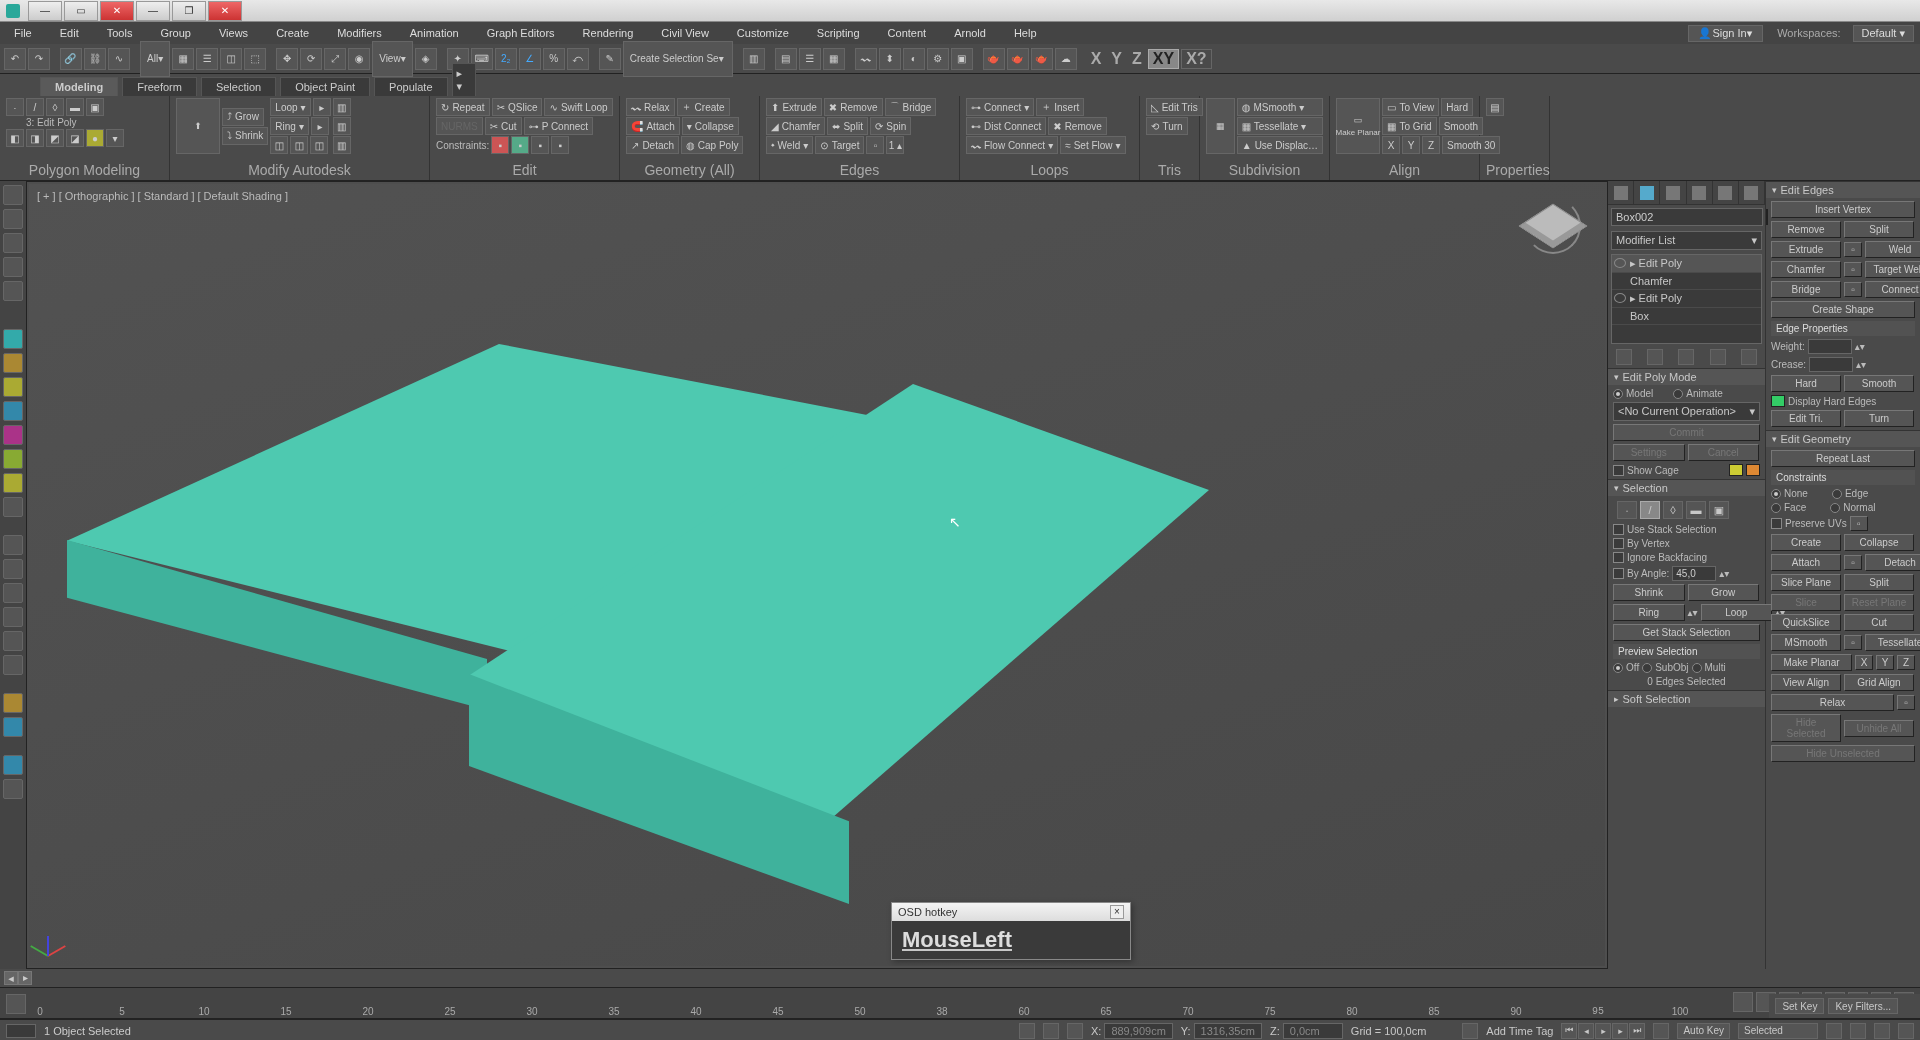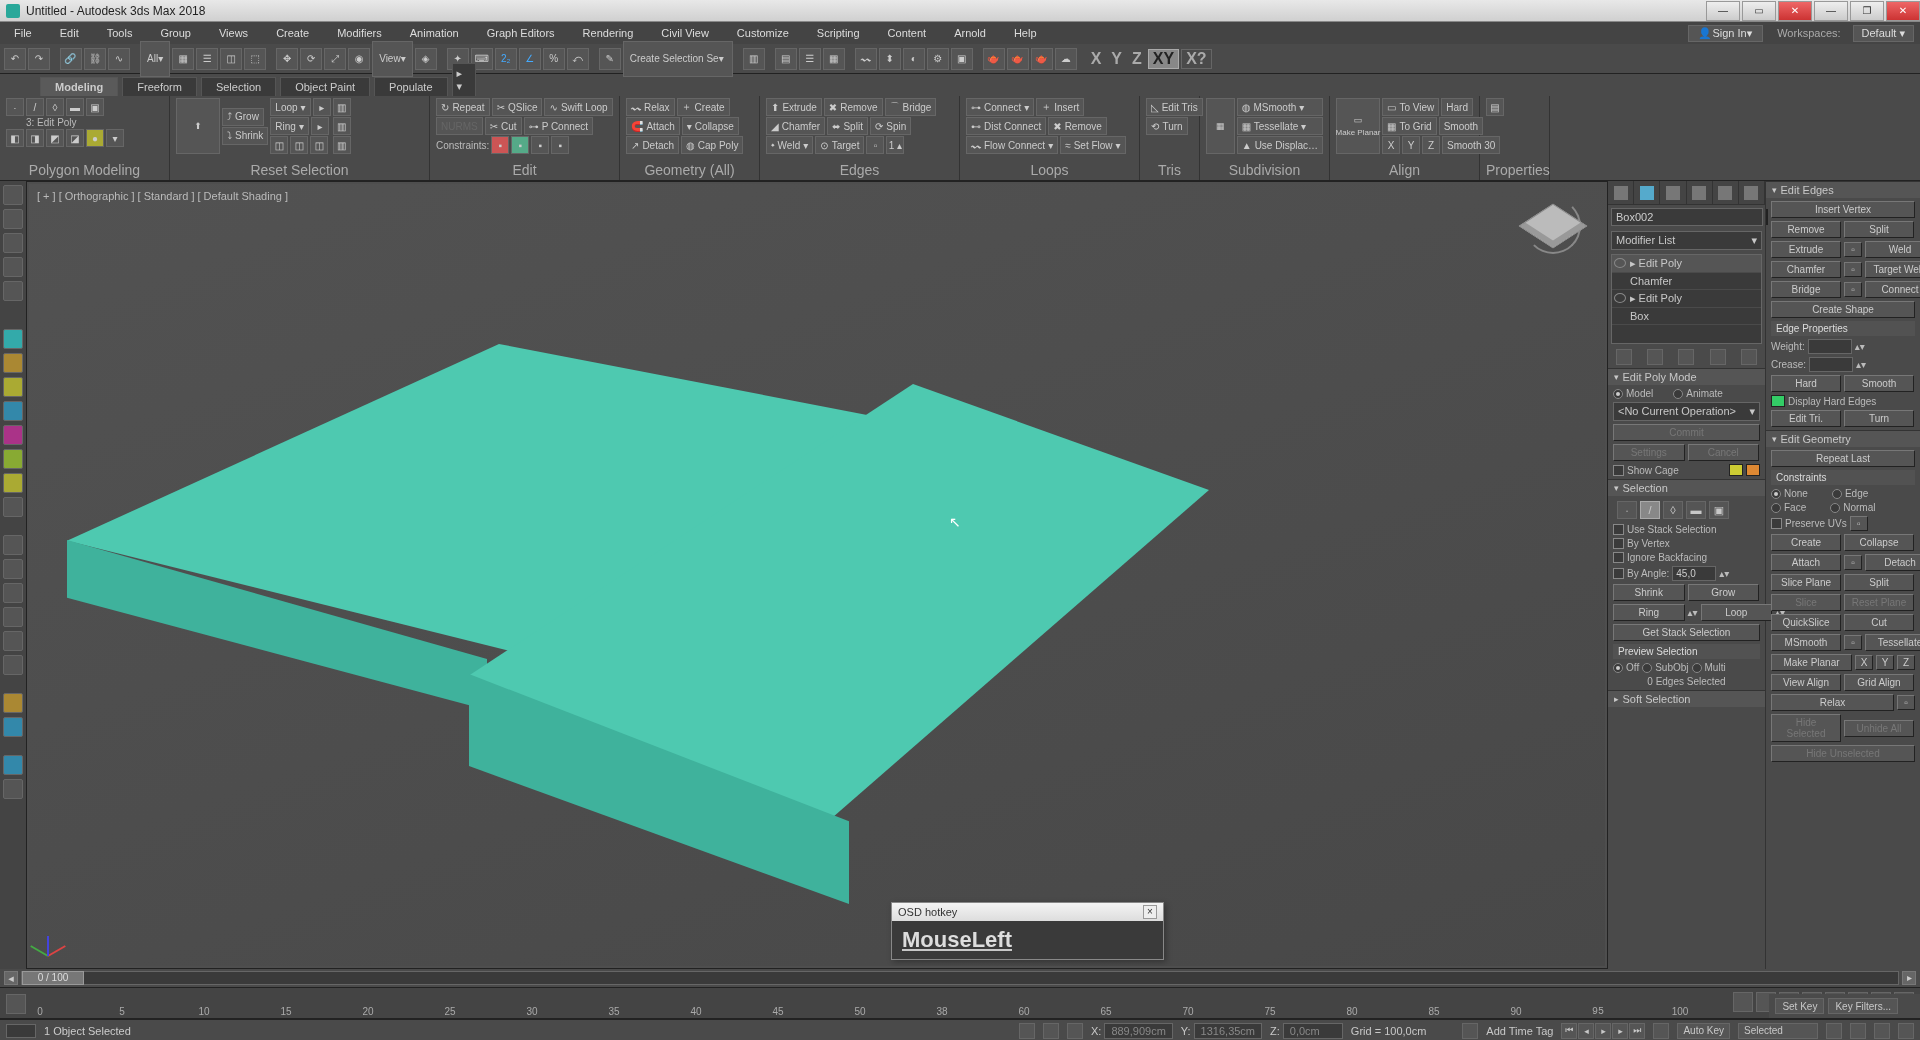--- a/index.html
+++ b/index.html
@@ -63,21 +63,21 @@
 
 .obj { position:absolute; }
 .slab1 { left:38px; top:160px; width:900px; height:410px; }
 .slab1 .top { position:absolute; inset:0; background:#4ec9b0; clip-path:polygon(48% 0,100% 22%,55% 78%,0 48%);}
 .slab1 .side1 { position:absolute; left:0; top:196px; width:420px; height:170px; background:#3fb29c; clip-path:polygon(0 0,100% 70%,100% 100%,0 34%);}
 .slab2 { left:440px; top:200px; width:740px; height:530px;}
 .slab2 .top { position:absolute; inset:0; background:#4ec9b0; clip-path:polygon(60% 0,100% 20%,44% 88%,0 55%);}
 .slab2 .side1 { position:absolute; left:0; top:290px; width:380px; height:230px; background:#3fb29c; clip-path:polygon(0 0,100% 64%,100% 100%,0 40%);}
   
 
-.osd { position:absolute; left:862px; bottom:6px; width:273px; background:#e4e4e4; border:1px solid #888; box-shadow:2px 2px 6px rgba(0,0,0,.3);}
+.osd { position:absolute; left:862px; bottom:6px; width:240px; background:#e4e4e4; border:1px solid #888; box-shadow:2px 2px 6px rgba(0,0,0,.3);}
 .osd .hdr { background:linear-gradient(#f4f4f4,#ddd); color:#333; font-size:11px; padding:2px 6px; display:flex; justify-content:space-between; align-items:center;}
 .osd .hdr .x { width:14px; height:14px; border:1px solid #999; background:#eee; text-align:center; line-height:12px; font-size:10px;}
 .osd .body { background:#3a3a3a; padding:6px 10px;text-decoration:underline;}
 .osd .body .kt { color:#ddd; font-size:22px; font-weight:bold;}
 
 
 .cmdpanel { width:312px; background:#4a4a4a; display:flex; }
 .cp-col1 { width:158px; border-right:1px solid #333; display:flex; flex-direction:column;}
 .cp-col2 { width:154px; display:flex; flex-direction:column;}
 .cp-tabs { height:24px; display:flex; background:#444; border-bottom:1px solid #333;}
@@ -140,21 +140,20 @@
 
 .bottombar { position:absolute; right:0; bottom:22px; height:24px; display:flex; align-items:center; gap:4px; padding:0 6px; background:#4a4a4a;}
 .bottombar .bb{height:16px;background:#555;border:1px solid #666;padding:0 6px;display:flex;align-items:center;font-size:10px;}
 
 </style>
 </head>
 <body>
 
 <div class="titlebar">
   <span class="icon"></span>
-  <span class="title">Untitled - Autodesk 3ds Max 2018</span>
   <div class="winbtns">
     <div class="winbtn">—</div>
     <div class="winbtn">▭</div>
     <div class="winbtn close">✕</div>
     <div class="winbtn">—</div>
     <div class="winbtn">❐</div>
     <div class="winbtn close">✕</div>
   </div>
 </div>
 
@@ -298,21 +297,21 @@
                 <div class="rbtn icon-only">◫</div>
               </div>
           </div>
           <div style="display:flex;flex-direction:column;gap:1px">
             <div class="rbtn icon-only">▥</div>
             <div class="rbtn icon-only">▥</div>
             <div class="rbtn icon-only">▥</div>
           </div>
         </div>
       </div>
-      <div class="rlabel">Reset Selection</div>
+      <div class="rlabel">Modify Autodesk</div>
     </div>
 
     <div class="rgroup" style="width:190px">
       <div class="rows">
         <div class="row">
             <div class="rbtn">↻ <span>Repeat</span></div>
             <div class="rbtn">✂ <span>QSlice</span></div>
             <div class="rbtn">∿ <span>Swift Loop</span></div>
           </div>
         <div class="row">
@@ -809,23 +808,20 @@
               <div class="cp-btn" style="color:#777">Hide Unselected</div>
             </div>
         </div>
       </div>
     </div>
   </div>
 </div>
 
 <div class="timeslider">
   <div class="lbtn">◂</div>
-  <div class="track">
-      <div class="thumb">0 / 100</div>
-    </div>
   <div class="rbtn">▸</div>
 </div>
 
 <div class="timeline">
   <div class="keybtn"></div>
   <div class="ticks" id="ticks">
       <div class="tlabel" style="left: 0%;">0</div>
       <div class="tlabel" style="left: 5%;">5</div>
       <div class="tlabel" style="left: 10%;">10</div>
       <div class="tlabel" style="left: 15%;">15</div>

